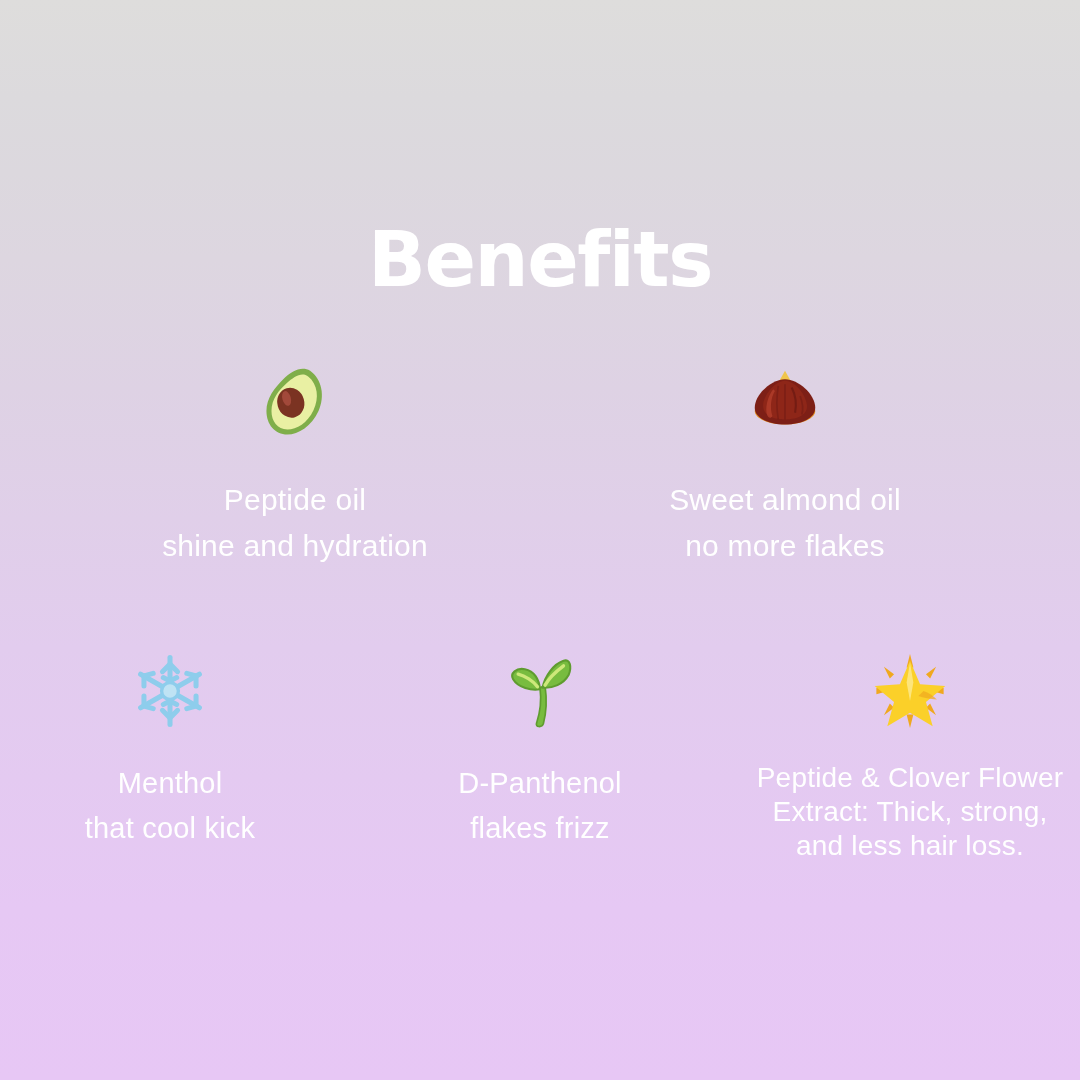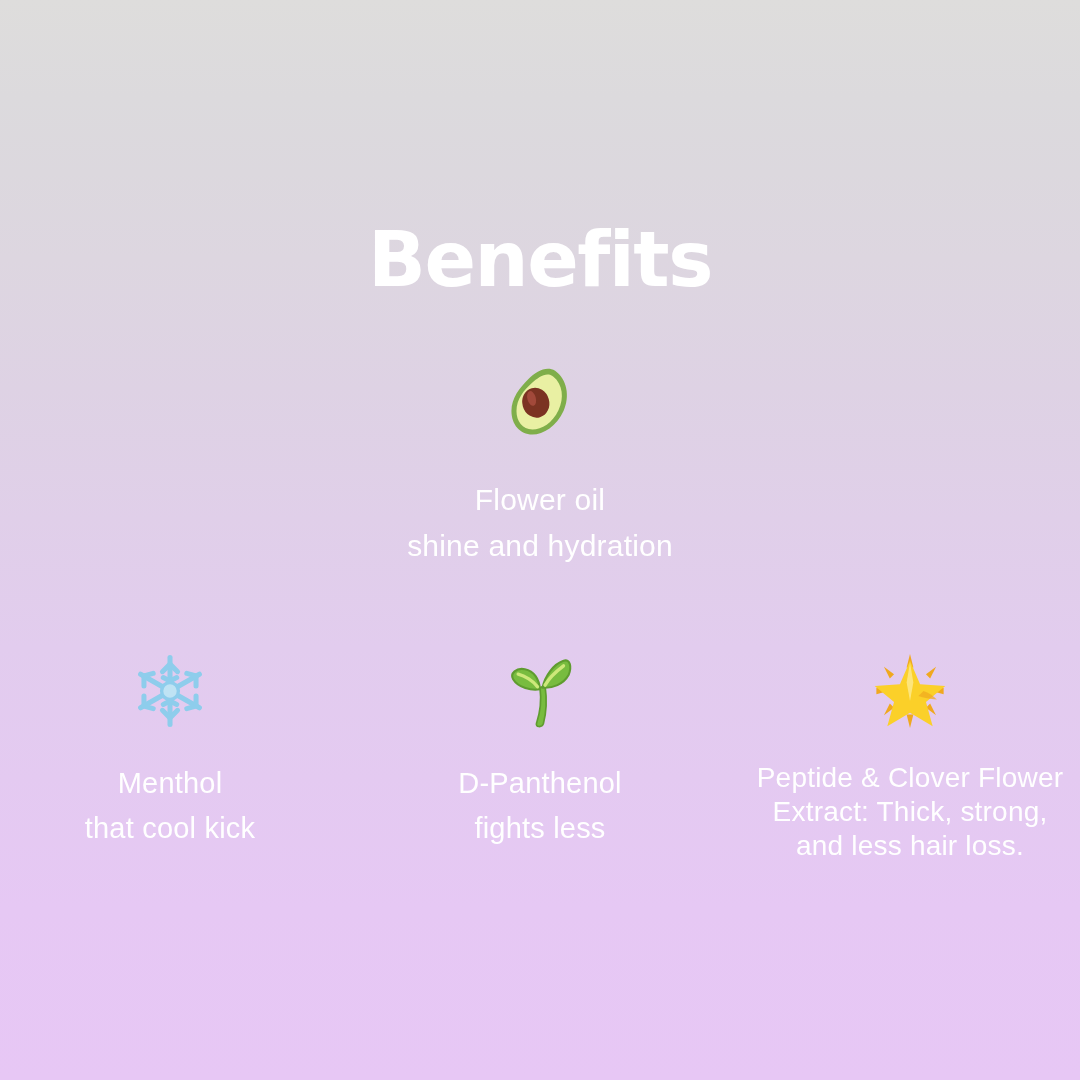--- a/index.html
+++ b/index.html
@@ -119,24 +119,41 @@
 
     <div class="benefit">
       <span class="icon">
         <svg viewBox="0 0 100 100" xmlns="http://www.w3.org/2000/svg">
           <path d="M68 14 C82 24 86 44 78 62 C70 80 54 90 41 90 C26 90 16 78 16 62 C16 46 26 34 36 24 C46 14 58 8 68 14 Z" fill="#7fae4a"></path>
           <path d="M66 21 C77 30 79 46 72 61 C65 76 52 84 41 84 C29 84 22 74 22 62 C22 48 31 37 40 29 C49 21 58 15 66 21 Z" fill="#e9f0a3"></path>
           <ellipse cx="45" cy="52" rx="16" ry="18" transform="rotate(-16 45 52)" fill="#7b3322"></ellipse>
           <ellipse cx="40" cy="47" rx="5" ry="9" transform="rotate(-16 40 47)" fill="#a2493a"></ellipse>
         </svg>
       </span>
-      <div class="caption">Flower oil
+      <div class="caption">Peptide oil
 shine and hydration</div>
     </div>
 
+    <div class="benefit">
+      <span class="icon">
+        <svg viewBox="0 0 100 100" xmlns="http://www.w3.org/2000/svg">
+          <path d="M50 14 L59 30 L41 30 Z" fill="#f0c54a"></path>
+          <path d="M50 78 C72 78 86 70 86 62 C86 54 72 48 50 48 C28 48 14 54 14 62 C14 70 28 78 50 78 Z" fill="#e08a22"></path>
+          <path d="M50 24 C66 24 86 42 86 58 C86 70 70 78 50 78 C30 78 14 70 14 58 C14 42 34 24 50 24 Z" fill="#7d1f16"></path>
+          <path d="M50 26 C60 26 74 40 76 54 C78 66 66 72 50 72 C34 72 23 66 24 54 C26 40 40 26 50 26 Z" fill="#8e2618"></path>
+          <path d="M36 36 C30 44 27 54 28 64 C29 70 33 72 35 68 C32 58 33 46 38 38 Z" fill="#b4402c" opacity="0.75"></path>
+          <path d="M58 34 C62 42 64 54 62 64" stroke="#5e1410" stroke-width="2.5" fill="none" opacity="0.55"></path>
+          <path d="M50 30 C50 42 50 58 50 72" stroke="#5e1410" stroke-width="2" fill="none" opacity="0.35"></path>
+          <path d="M42 32 C40 44 40 60 42 72" stroke="#5e1410" stroke-width="2" fill="none" opacity="0.35"></path>
+          <path d="M68 44 C71 52 72 60 70 66" stroke="#5e1410" stroke-width="2" fill="none" opacity="0.35"></path>
+        </svg>
+      </span>
+      <div class="caption">Sweet almond oil
+no more flakes</div>
+    </div>
 
   </div>
 
   <div class="grid-row row-bottom">
 
     <div class="benefit menthol">
       <span class="icon">
         <svg viewBox="0 0 100 100" xmlns="http://www.w3.org/2000/svg">
           <g stroke="#8ecdec" stroke-width="6" stroke-linecap="round" fill="none">
             <line x1="50" y1="10" x2="50" y2="90"></line>
@@ -162,21 +179,21 @@
       <span class="icon">
         <svg viewBox="0 0 100 100" xmlns="http://www.w3.org/2000/svg">
           <path d="M50 46 C52 62 50 76 46 88 C44 93 52 94 54 89 C58 74 58 58 56 44 Z" fill="#78bc3f" stroke="#5f9c2f" stroke-width="2"></path>
           <path d="M50 48 C40 50 24 46 18 36 C14 29 22 22 32 24 C43 26 49 36 50 48 Z" fill="#78bc3f" stroke="#5f9c2f" stroke-width="2.5"></path>
           <path d="M24 30 C32 32 42 38 47 45" stroke="#cde87a" stroke-width="4" fill="none" stroke-linecap="round"></path>
           <path d="M53 46 C56 32 66 18 78 14 C86 11 88 22 84 31 C78 42 65 47 53 46 Z" fill="#78bc3f" stroke="#5f9c2f" stroke-width="2.5"></path>
           <path d="M78 20 C70 26 61 34 56 43" stroke="#cde87a" stroke-width="4" fill="none" stroke-linecap="round"></path>
         </svg>
       </span>
       <div class="caption">D-Panthenol
-fights less</div>
+flakes frizz</div>
     </div>
 
     <div class="benefit wide">
       <span class="icon">
         <svg viewBox="0 0 100 100" xmlns="http://www.w3.org/2000/svg">
           <g fill="#f0a81e">
             <path d="M50 6 L54 22 L46 22 Z"></path>
             <path d="M50 94 L54 78 L46 78 Z"></path>
             <path d="M10 46 L24 50 L10 54 Z"></path>
             <path d="M90 46 L76 50 L90 54 Z"></path>

